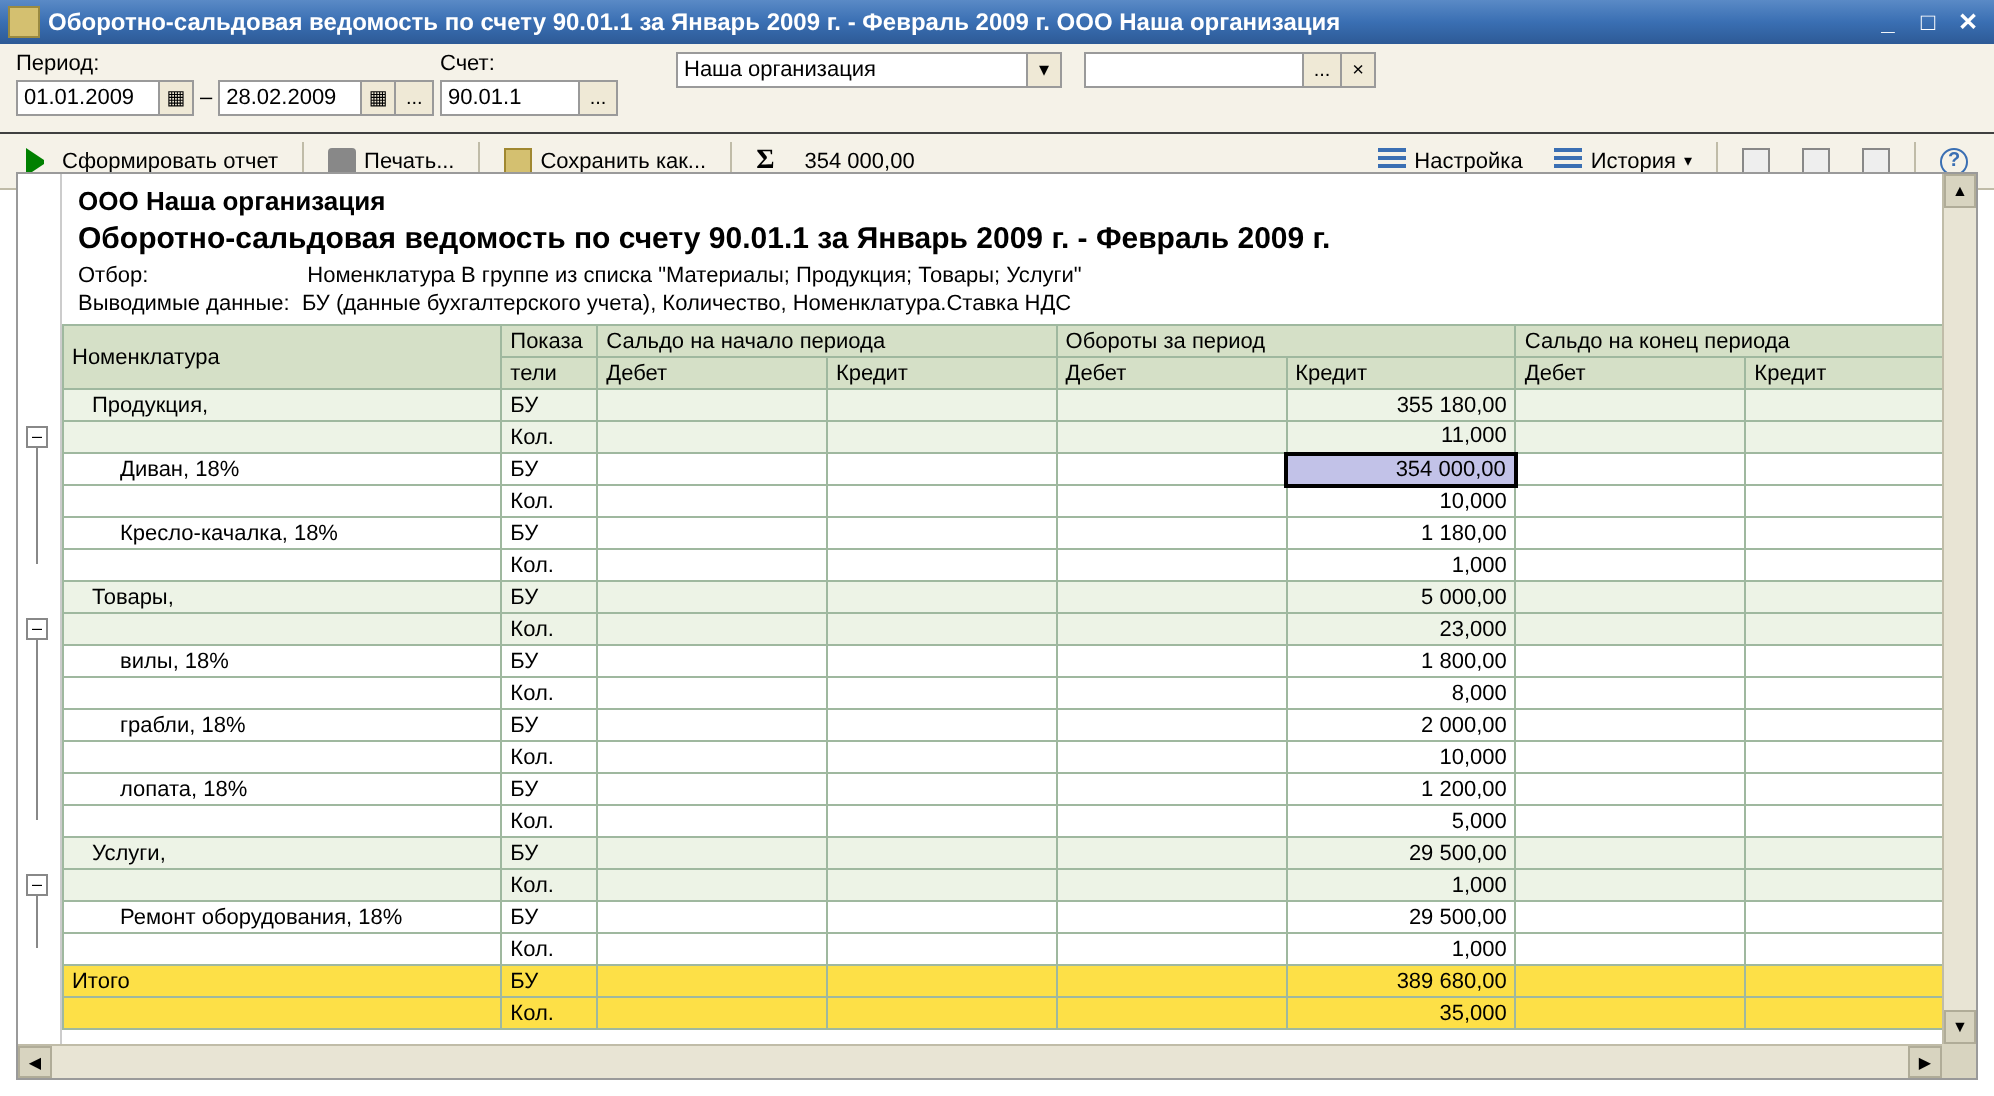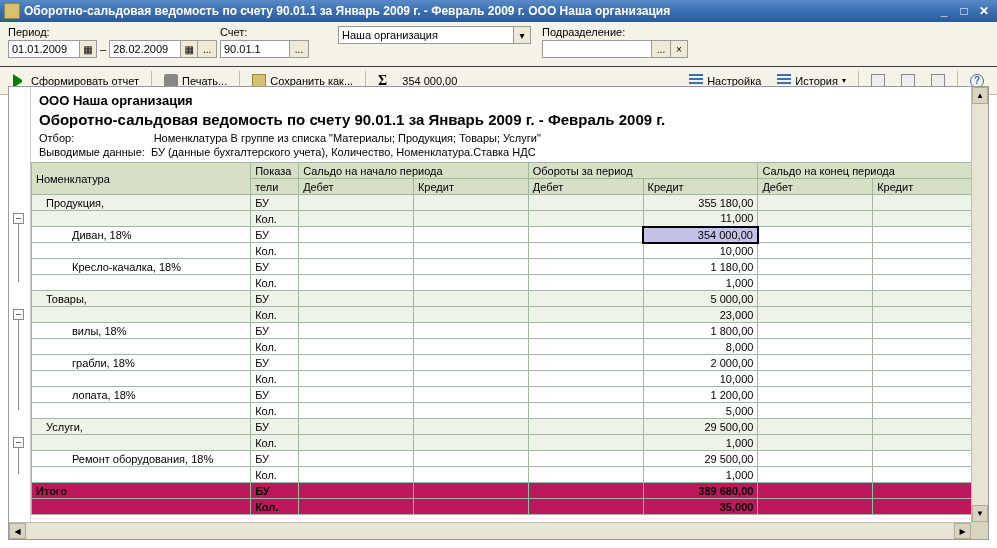--- a/index.html
+++ b/index.html
@@ -47,23 +47,23 @@
 .meta { font-size: 11px; margin-bottom: 2px; }
 
 .grid { border-collapse: collapse; width: 100%; table-layout: fixed; }
 .grid th, .grid td { border: 1px solid #9fb89f; padding: 1px 4px; font-size: 11px; height: 16px; overflow: hidden; white-space: nowrap; }
 .grid th { background: #d5e0c7; font-weight: normal; text-align: left; }
 .grid .c-nomen { width: 210px; }
 .grid .c-pok { width: 46px; }
 .grid .c-val { width: 110px; }
 .grid td.num { text-align: right; }
 .grid tr.grp td { background: #edf3e6; }
-.grid tr.tot td { background: #be185d; font-weight: bold; }
+.grid tr.tot td { background: #fde047; font-weight: normal; }
 .grid td.indent1 { padding-left: 14px; }
-.grid td.indent2 { padding-left: 40px; }
+.grid td.indent2 { padding-left: 28px; }
 .grid td.hilite { background: #c2c2e8 !important; border: 2px solid #000 !important; font-weight: normal; }
 
 .scrollbar { position: absolute; right: 0; top: 0; bottom: 17px; width: 17px; background: #e8e4d4; border-left: 1px solid #c0bca8; }
 .sb-btn { height: 17px; background: #d8d4c0; border: 1px solid #b0ac98; display: flex; align-items: center; justify-content: center; font-size: 8px; }
 .sb-btn.bot { position: absolute; bottom: 0; left: 0; right: 0; }
 .hscroll { position: absolute; left: 0; right: 17px; bottom: 0; height: 17px; background: #e8e4d4; border-top: 1px solid #c0bca8; }
 .hsb-btn { width: 17px; height: 16px; background: #d8d4c0; border: 1px solid #b0ac98; display: inline-flex; align-items: center; justify-content: center; font-size: 8px; }
 .hsb-btn.r { float: right; }
 .corner { position: absolute; right: 0; bottom: 0; width: 17px; height: 17px; background: #d8d4c0; }
 </style>
@@ -103,21 +103,20 @@
         <div class="dotsbtn">...</div>
       </div>
     </div>
     <div class="col" style="width:204px">
       <div class="fld">
         <input type="text" style="width: 176px;" value="Наша организация">
         <div class="ddbtn">▾</div>
       </div>
     </div>
     <div class="col" style="width:200px">
-      <span class="lbl">Подразделение:</span>
       <div class="fld">
         <input type="text" style="width: 110px;" value="">
         <div class="dotsbtn">...</div>
         <div class="xbtn">×</div>
       </div>
     </div>
   </div>
 </div>
 
 <div class="toolbar">

